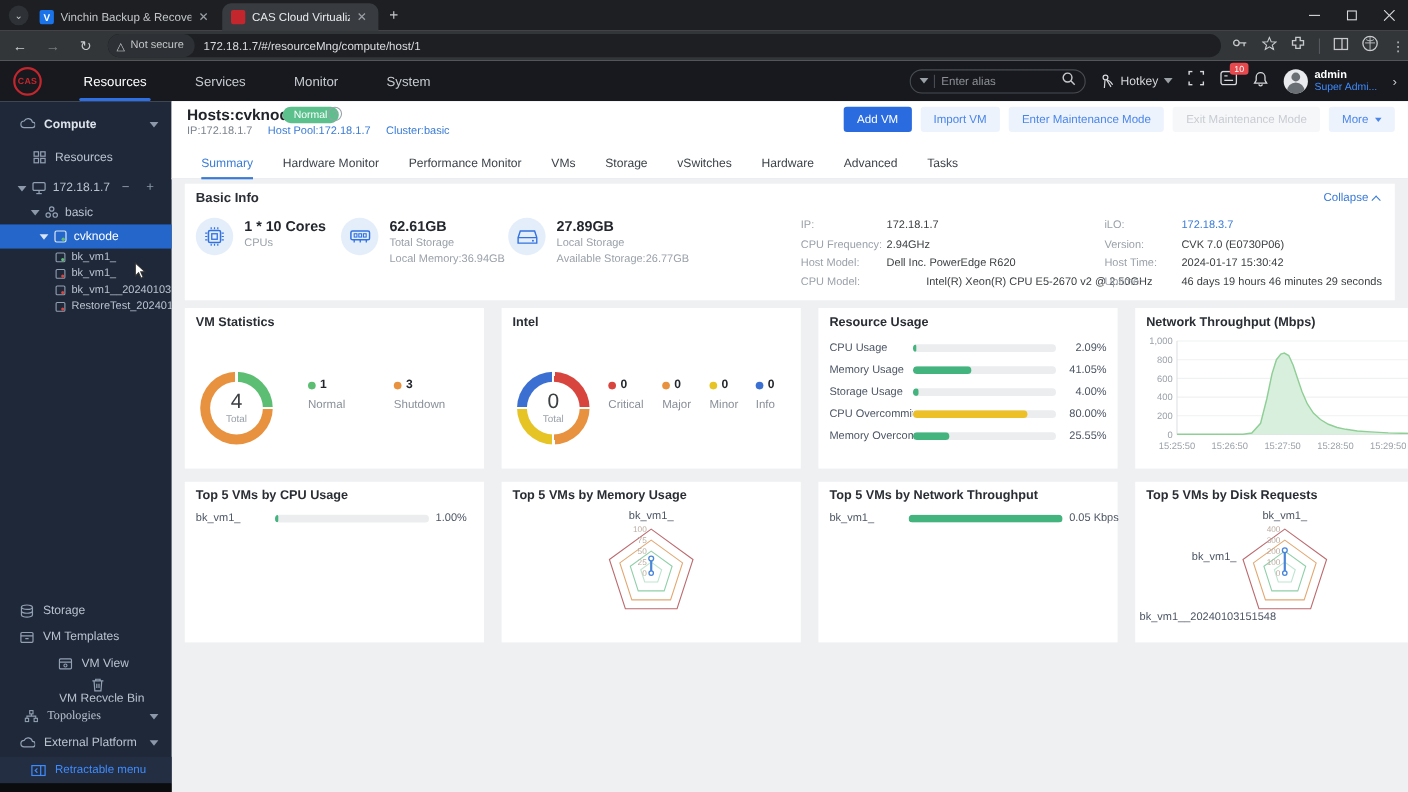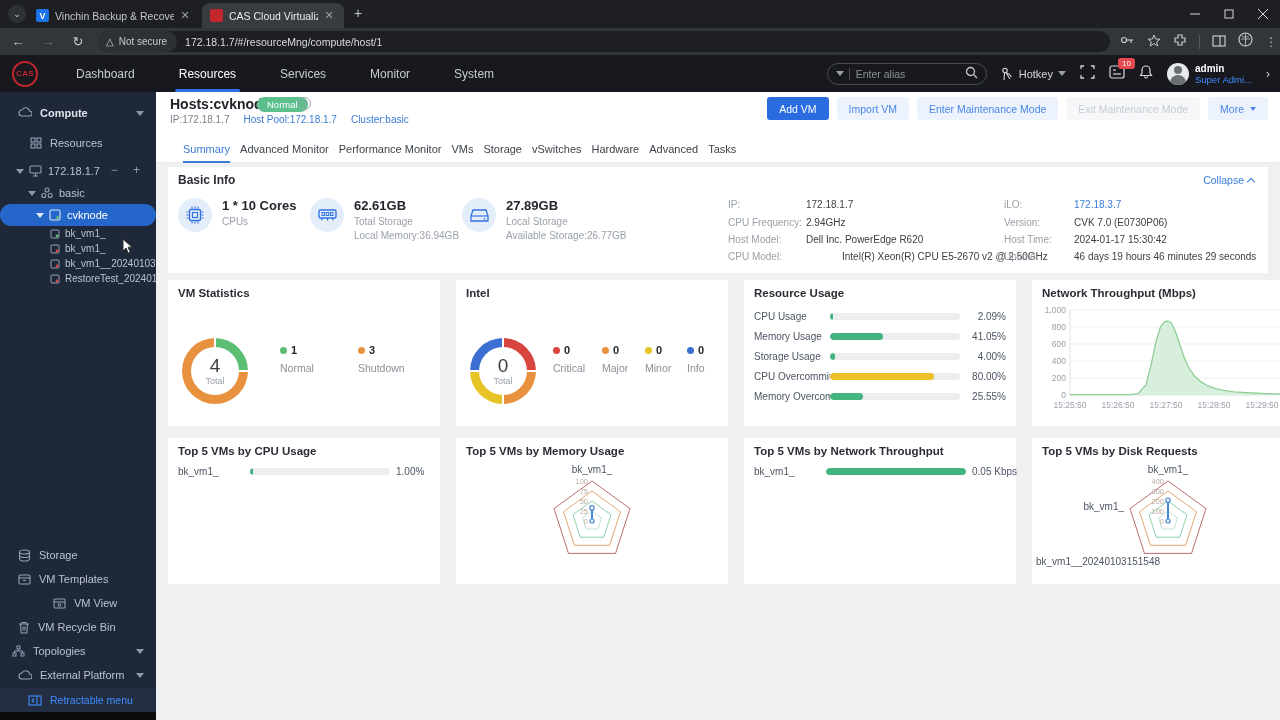--- a/index.html
+++ b/index.html
@@ -69,21 +69,21 @@
   .statuspill { position:absolute; left:101px; top:5px; background:#5bc08c; color:#fff; font-size:9.5px; padding:2px 10px; border-radius:9px; }
   .help { position:absolute; left:142px; top:5px; width:13px; height:13px; border:1px solid #9aa1a9; border-radius:50%; color:#9aa1a9; font-size:9px; text-align:center; line-height:12px; }
   .subinfo { position:absolute; left:14px; top:22px; font-size:10px; color:#7a828c; display:flex; gap:14px; }
   .subinfo .lnk { color:#3a7bd5; }
   .hdr-btns { position:absolute; right:12px; top:5px; display:flex; gap:8px;padding-left:38px; }
   .btn { height:23px; padding:0 12px; border-radius:3px; font-size:10.5px; display:flex; align-items:center; gap:6px; border:none; font-family:"Liberation Sans",sans-serif; }
   .btn.primary { background:#2a6ce0; color:#fff; }
   .btn.light { background:#edf3fd; color:#4a86e8; }
   .btn.disabled { background:#f6f7f9; color:#c8ccd2; }
   .btn .caret-b { width:0;height:0;border-left:3.5px solid transparent;border-right:3.5px solid transparent;border-top:4px solid #4a86e8; }
-  .tabsrow { position:absolute; left:0; bottom:0; width:1124px; height:28px; border-bottom:1px solid #e8e9eb; display:flex; align-items:center; padding-left:27px; gap:10px; }
+  .tabsrow { position:absolute; left:0; bottom:0; width:1124px; height:28px; border-bottom:1px solid #e8e9eb; display:flex; align-items:center; padding-left:27px; gap:27px; }
   .tabitem { position:relative; height:28px; display:flex; align-items:center; font-size:11px; color:#3c4349; }
   .tabitem.active { color:#3a7bd5; }
   .tabitem.active::after { content:""; position:absolute; left:0; right:0; bottom:0; height:2px; background:#3a7bd5; }
 
   
   .card { background:#fff; position:relative; }
   .binfo { position:absolute; left:168px; top:167px; width:1100px; height:106px; }
   .binfo-title { position:absolute; left:10px; top:6px; font-size:12px; font-weight:bold; color:#2a2e34; }
   .collapse { position:absolute; right:14px; top:7px; font-size:10.5px; color:#3a7bd5; display:flex; align-items:center; gap:4px; }
   .chev-up { width:6px; height:6px; border-left:1.5px solid #3a7bd5; border-top:1.5px solid #3a7bd5; transform:rotate(45deg); margin-top:3px; }
@@ -193,21 +193,20 @@
     <span><svg width="15" height="15" fill="none">
           <circle cx="7.5" cy="7.5" r="6.5" stroke-width="1.2"></circle>
           <path d="M3 7 h9 M7.5 1 v13 M4 4 c2 1.5 5 1.5 7 0" stroke-width=".8"></path>
         </svg></span>
     <span style="color:#c7c9cc; font-size:12px;">⋮</span>
   </div>
 </div>
 
 <div class="appnav">
   <div class="brand">CAS</div>
-  <div class="nav-item">Dashboard</div>
   <div class="nav-item active">Resources</div>
   <div class="nav-item">Services</div>
   <div class="nav-item">Monitor</div>
   <div class="nav-item">System</div>
   <div class="nav-right">
     <div class="searchbox">
       <span class="caret"></span>
       <span class="sb-sep"></span>
       <input placeholder="Enter alias" style="">
       <span><svg width="13" height="13" fill="none" stroke="#c7c9cc">
@@ -286,21 +285,21 @@
     <span class="tri" style="margin-right:5px;"></span>
     <span class="icn" style="margin-right:6px;">
         <svg width="12" height="12">
           <circle cx="6" cy="3" r="2" stroke-width="1.1"></circle>
           <circle cx="2.8" cy="8.5" r="2" stroke-width="1.1"></circle>
           <circle cx="9.2" cy="8.5" r="2" stroke-width="1.1"></circle>
         </svg>
       </span>
     <span class="lbl">basic</span>
   </div>
-  <div class="side-row sel" style="padding-left:36px;border-radius:11px;">
+  <div class="side-row sel" style="padding-left:36px;">
     <span class="tri" style="border-top-color:#dbe6f5; margin-right:5px;"></span>
     <span class="icn" style="margin-right:6px;">
         <svg width="12" height="12">
           <rect x="1" y="1" width="10" height="10" rx="1.5" stroke-width="1.1"></rect>
           <circle cx="8.5" cy="8.5" r="1.5" fill="#5cbe72" stroke="none"></circle>
         </svg>
       </span>
     <span class="lbl">cvknode</span>
   </div>
   <div class="side-row" style="padding-left:50px; height:15px; font-size:10px;">
@@ -362,29 +361,29 @@
   <div class="side-row" style="position:absolute; top:500px; left:0; width:156px; padding-left:18px;margin-left:35px;">
     <span class="icn" style="margin-right:8px;">
         <svg width="13" height="12">
           <rect x="1" y="2" width="11" height="9" rx="1" stroke-width="1.1"></rect>
           <line x1="1" y1="5" x2="12" y2="5" stroke-width="1.1"></line>
           <circle cx="6.5" cy="8" r="1.4" stroke-width="1"></circle>
         </svg>
       </span>
     <span class="lbl">VM View</span>
   </div>
-  <div class="side-row" style="position:absolute; top:524px; left:0; width:167px; padding-left:18px;">
+  <div class="side-row" style="position:absolute; top:524px; left:0; width:167px; padding-left:18px;flex-direction:column;">
     <span class="icn" style="margin-right:8px;">
         <svg width="12" height="13">
           <path d="M1 3 h10 M4 3 V1.5 h4 V3 M2.5 3 l.7 9 h5.6 l.7-9 M5 5.5 v4 M7 5.5 v4" stroke-width="1.1"></path>
         </svg>
       </span>
     <span class="lbl">VM Recycle Bin</span>
   </div>
-  <div class="side-row" style="position:absolute; top:548px; left:0; width:156px; padding-left:12px;">
+  <div class="side-row" style="position:absolute; top:548px; left:0; width:156px; padding-left:22px;font-family:Liberation Serif, serif;">
     <span class="icn" style="margin-right:8px;">
         <svg width="13" height="12">
           <rect x="5" y="1" width="3" height="3" stroke-width="1"></rect>
           <rect x="1" y="8" width="3" height="3" stroke-width="1"></rect>
           <rect x="9" y="8" width="3" height="3" stroke-width="1"></rect>
           <path d="M6.5 4 v2 M2.5 8 V6 h8 v2" stroke-width="1"></path>
         </svg>
       </span>
     <span class="lbl">Topologies</span>
     <span class="tri" style="position:absolute; right:12px;"></span>
@@ -430,21 +429,21 @@
     <button class="btn light">Import VM</button>
     <button class="btn light">Enter Maintenance Mode</button>
     <button class="btn disabled">Exit Maintenance Mode</button>
     <button class="btn light">
         <span>More</span>
         <span class="caret-b"></span>
       </button>
   </div>
   <div class="tabsrow">
     <div class="tabitem active">Summary</div>
-    <div class="tabitem">Advanced Monitor</div>
+    <div class="tabitem">Hardware Monitor</div>
     <div class="tabitem">Performance Monitor</div>
     <div class="tabitem">VMs</div>
     <div class="tabitem">Storage</div>
     <div class="tabitem">vSwitches</div>
     <div class="tabitem">Hardware</div>
     <div class="tabitem">Advanced</div>
     <div class="tabitem">Tasks</div>
   </div>
 </div>
 

